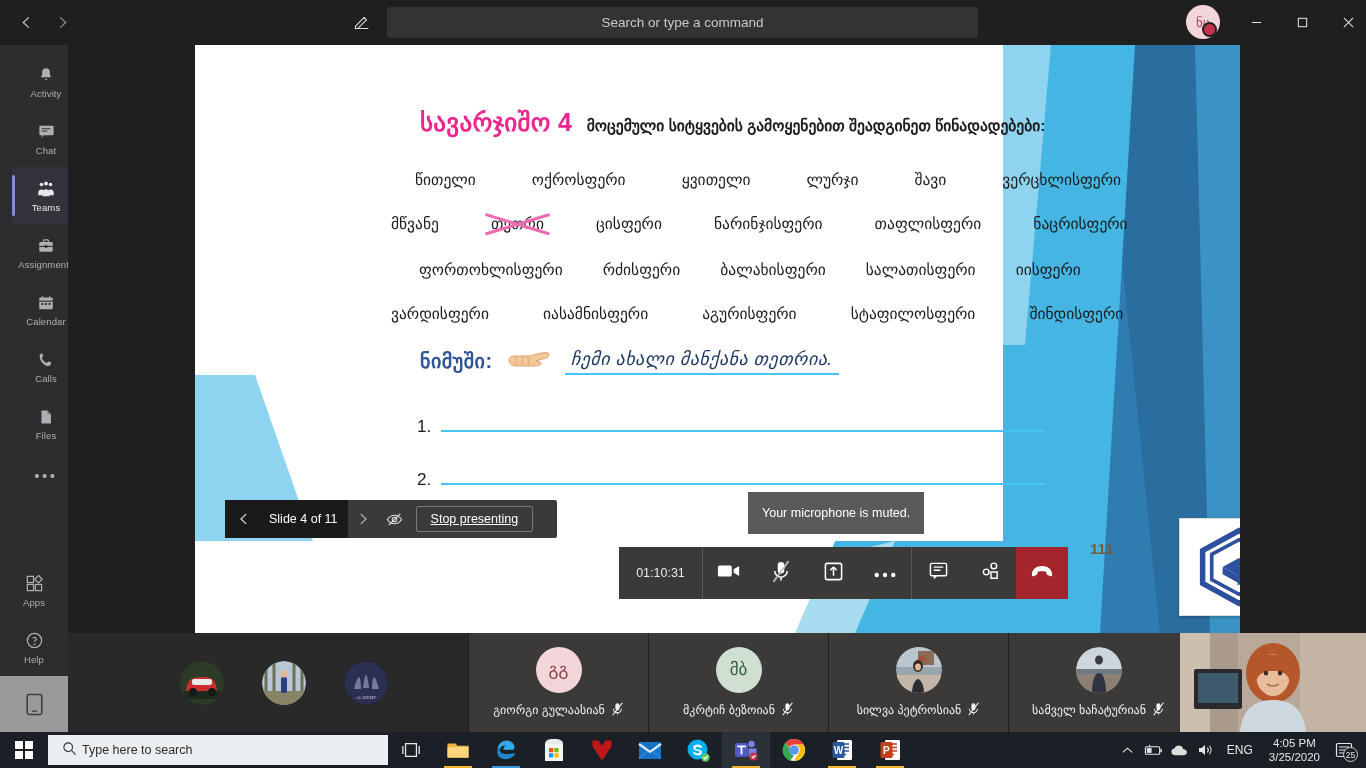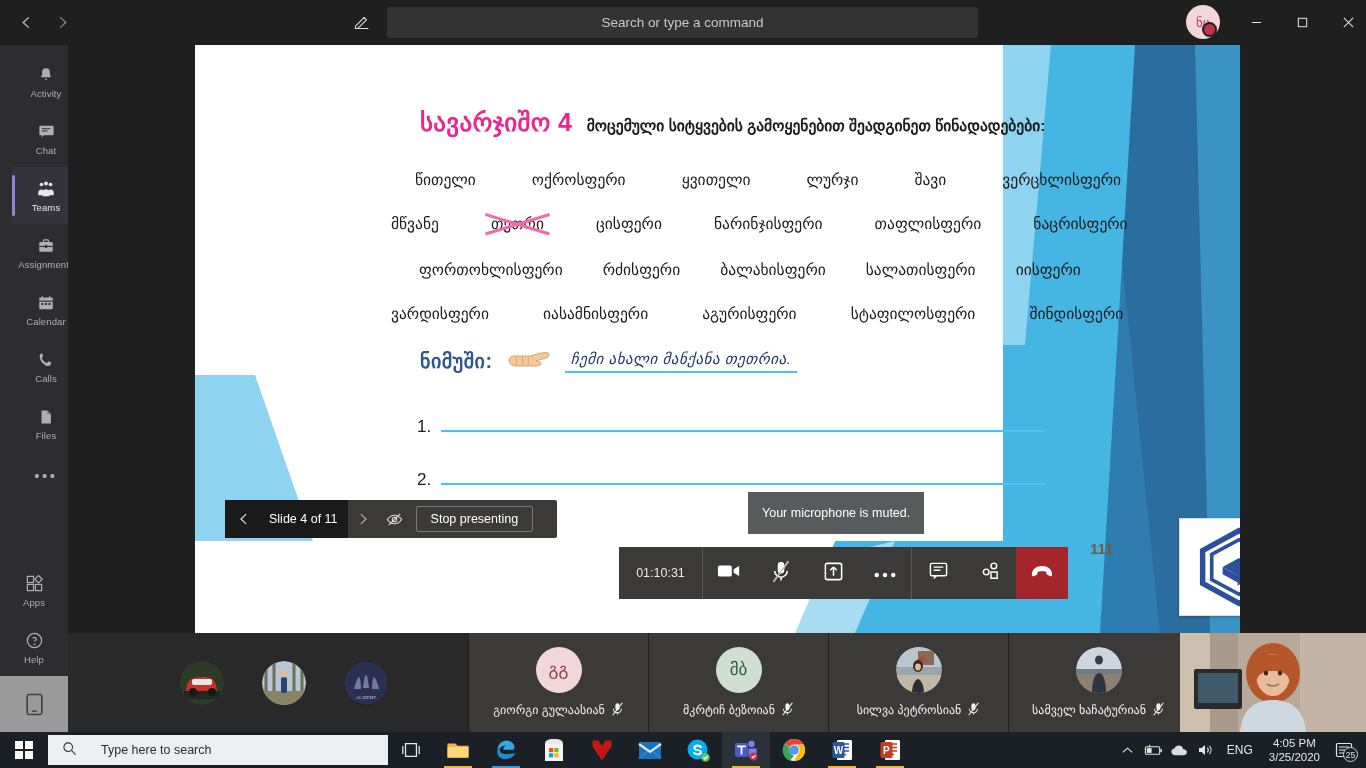--- a/index.html
+++ b/index.html
@@ -64,21 +64,21 @@
   .word.struck { position:relative; color:#1b1b1b; }
   .word.struck::before, .word.struck::after {
       content:""; position:absolute; left:-7px; top:50%; width:calc(100% + 14px); height:2.5px;
       background:#f06ab0; }
   .word.struck::before { transform:translateY(-50%) rotate(17deg); }
   .word.struck::after  { transform:translateY(-50%) rotate(-17deg); }
 
   #example-row { position:absolute; left:225px; top:300px; display:flex; align-items:center; }
   #example-label { color:#2f5597; font-size:20px; font-weight:700; letter-spacing:.5px; }
   #hand-icon { margin:0 8px 0 10px; }
-  #example-text { color:#1f3864; font-size:15px; font-style:italic; border-bottom:2.5px solid #45c6f0;
+  #example-text { color:#1f3864; font-size:18px; font-style:italic; border-bottom:2.5px solid #45c6f0;
                   padding:0 6px 3px 6px; letter-spacing:.5px; }
 
   .blank-row { position:absolute; display:flex; align-items:flex-end; }
   .blank-num { color:#1b1b1b; font-size:17px; width:24px; }
   .blank-line { width:604px; height:2.5px; background:#45c6f0; margin-bottom:5px; }
 
   #slide-pagenum { position:absolute; left:895px; top:495px; color:#7a5a3a; font-size:15px; font-weight:700; }
   #slide-logo { position:absolute; left:984px; top:473px; width:120px; height:98px; background:#fff;
                 border:1px solid #ddd; box-shadow:0 1px 3px rgba(0,0,0,.25);
                 display:flex; align-items:center; justify-content:center; }
@@ -89,21 +89,21 @@
   #presenter-prev { width:38px; height:38px; display:flex; align-items:center; justify-content:center;
                     background:#1a1a1a; color:#e8e8e8; }
   #presenter-label { color:#ffffff; font-size:12.5px; padding:0 10px 0 6px; background:#1a1a1a;
                      height:38px; display:flex; align-items:center; }
   #presenter-next { width:30px; height:38px; display:flex; align-items:center; justify-content:center;
                     color:#e8e8e8; }
   #presenter-eye { width:34px; height:38px; display:flex; align-items:center; justify-content:center;
                    color:#e8e8e8; }
   #stop-presenting { margin-left:4px; height:26px; padding:0 14px; border:1px solid #797775;
                      border-radius:2px; color:#ffffff; font-size:12.5px; display:flex;
-                     align-items:center; }
+                     align-items:center;text-decoration:underline; }
 
   
   #mic-tooltip { position:absolute; left:553px; top:447px; height:42px; background:#585a5c;
                  color:#ffffff; font-size:12.5px; display:flex; align-items:center; padding:0 14px; }
 
   
   #callbar { position:absolute; left:424px; top:502px; height:52px; background:#3b3a39;
              display:flex; align-items:center; }
   #call-timer { width:84px; height:52px; display:flex; align-items:center; justify-content:center;
                 color:#e8e8e8; font-size:12.5px; border-right:1px solid #5a5958; }
@@ -126,21 +126,21 @@
   .ptile-name { margin-top:9px; display:flex; align-items:center; gap:6px;
                 color:#f0f0f0; font-size:12px; white-space:nowrap; }
   #selfview { position:absolute; left:1112px; top:588px; width:186px; height:99px; overflow:hidden;
               background:#2b2b2b; }
 
   
   #taskbar { position:absolute; left:0; top:732px; width:1366px; height:36px; background:#1b2026;
              display:flex; align-items:center; }
   #start-btn { width:48px; height:36px; display:flex; align-items:center; justify-content:center; }
   #tb-search { width:340px; height:30px; background:#eceff1; display:flex; align-items:center;
-               padding-left:14px; gap:24px; }
+               padding-left:14px; gap:5px; }
   #tb-search span { color:#2b2b2b; font-size:12.5px; }
   #tb-taskview { width:46px; height:36px; display:flex; align-items:center; justify-content:center; }
   .tb-app { width:48px; height:36px; display:flex; align-items:center; justify-content:center;
             position:relative; }
   .tb-app.active { background:#2b3138; }
   .tb-app .underline { position:absolute; bottom:0; left:10px; width:28px; height:2.5px; }
   #tray { margin-left:auto; display:flex; align-items:center; gap:0; padding-right:6px; }
   .tray-ic { width:26px; height:36px; display:flex; align-items:center; justify-content:center;
              color:#e6e6e6; }
   #tray-lang { color:#e6e6e6; font-size:12px; padding:0 8px; }

